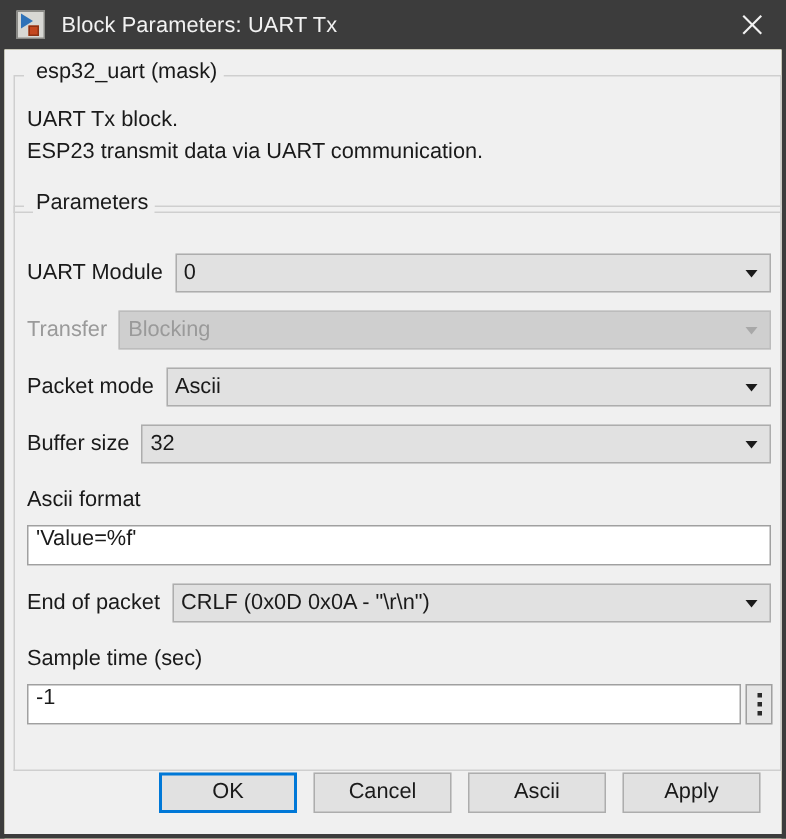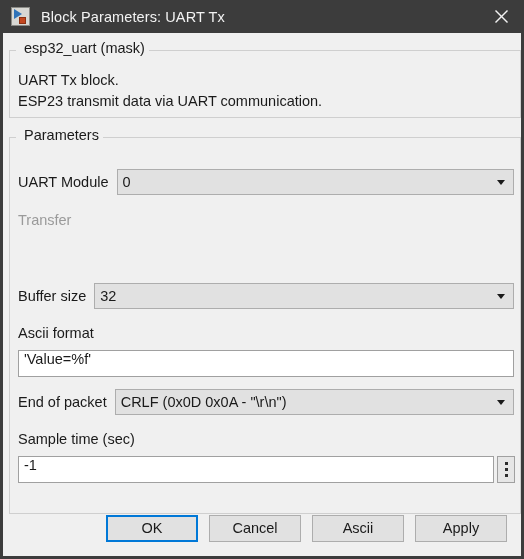--- a/index.html
+++ b/index.html
@@ -123,21 +123,21 @@
     font-size: 14.5px;
     color: #1a1a1a;
     white-space: nowrap;
   }
 
   
   #desc-group {
     left: 6px;
     top: 17px;
     width: 512px;
-    height: 68px;
+    height: 92px;
   }
   .desc-lines {
     position: absolute;
     left: 8px;
     top: 20px;
     font-size: 14.5px;
     color: #1a1a1a;
     line-height: 21px;
   }
 
@@ -318,22 +318,33 @@
       <div class="row" style="left:8px; top:31px; width:496px;">
         <div class="row-label">UART Module</div>
         <div class="combo" style="flex:1 1 auto;">
           <span>0</span>
           <span class="arrow"></span>
         </div>
       </div>
 
       <div class="row" style="left:8px; top:69px; width:496px;">
         <div class="row-label disabled">Transfer</div>
-      </div>
-
+        <div class="combo disabled" style="flex:1 1 auto;">
+          <span>Blocking</span>
+          <span class="arrow"></span>
+        </div>
+      </div>
+
+      <div class="row" style="left:8px; top:107px; width:496px;">
+        <div class="row-label">Packet mode</div>
+        <div class="combo" style="flex:1 1 auto;">
+          <span>Ascii</span>
+          <span class="arrow"></span>
+        </div>
+      </div>
 
       <div class="row" style="left:8px; top:145px; width:496px;text-align:center;">
         <div class="row-label">Buffer size</div>
         <div class="combo" style="flex:1 1 auto;">
           <span>32</span>
           <span class="arrow"></span>
         </div>
       </div>
 
       <div class="stack-label" style="left:8px; top:188px;">Ascii format</div>

